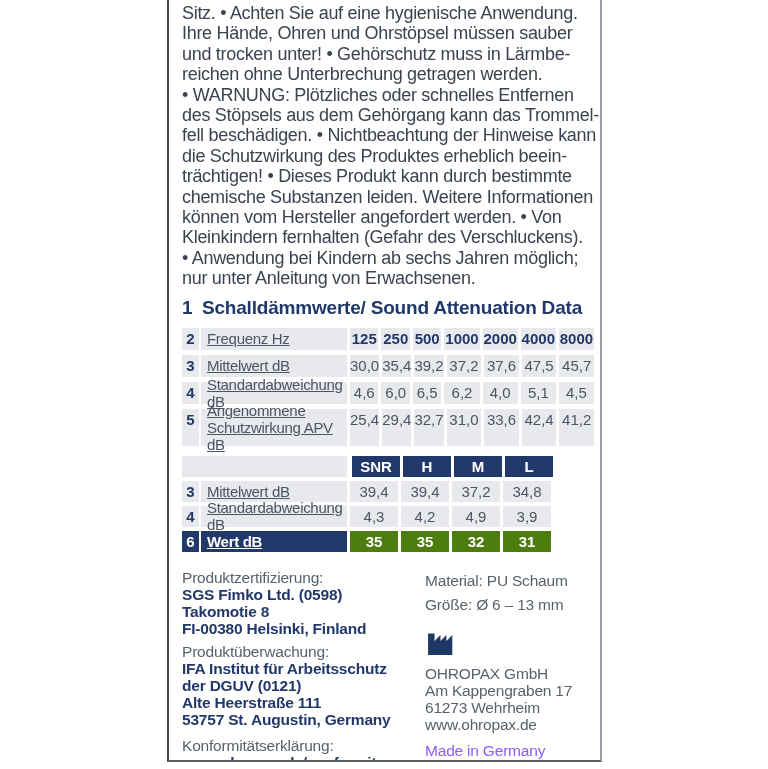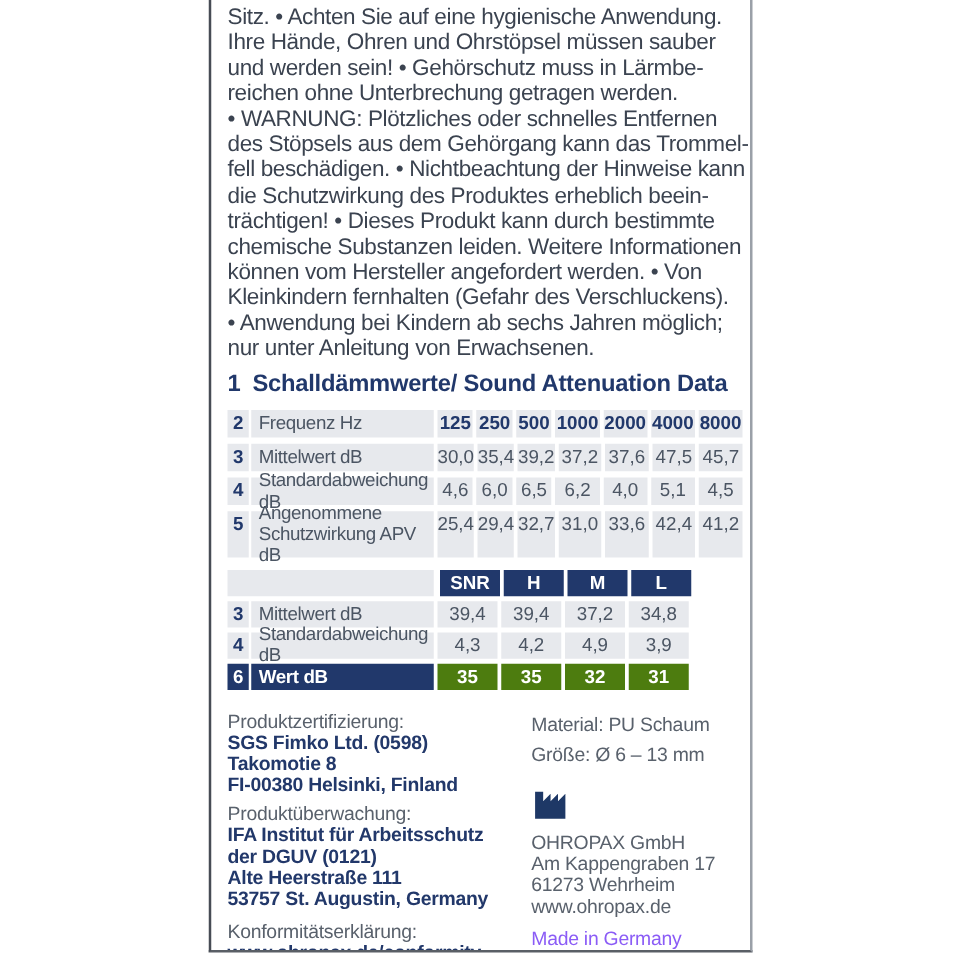--- a/index.html
+++ b/index.html
@@ -17,21 +17,21 @@
   .intro .bld { font-weight:normal; }
   
   .section-title { margin-top:8px; display:flex; color:#21386b; font-weight:bold; font-size:19px; letter-spacing:-0.2px; }
   .section-title .snum { width:20px; }
   
   .tbl { margin-top:9px; }
   .trow { display:flex; gap:2px; margin-bottom:5px; height:22px; }
   .numcell { width:17px; background:#e7e9ed; color:#21386b; font-weight:bold;
     font-size:15px; display:flex; align-items:center; justify-content:center; }
   .labelcell { width:146px; background:#e7e9ed; color:#4b5563; font-size:15px;
-    letter-spacing:-0.3px; display:flex; flex-direction:column; justify-content:center; padding-left:6px; }
+    letter-spacing:-0.3px; display:flex; flex-direction:column; justify-content:center; padding-left:6px;text-decoration:underline; }
   .cells { display:flex; gap:3px; flex:1; margin-left:1px; }
   .cell { background:#e7e9ed; color:#4b5563; font-size:15px;
     display:flex; align-items:center; justify-content:center; }
   .att .cell { flex:37 0 0;text-align:center; }
   .att .cell:nth-child(-n+3) { flex:30 0 0; }
   .row-freq .cell { font-weight:bold; color:#21386b; }
   .row-tall { height:37px; }
   .row-tall .labelcell { justify-content:center; padding-top:1px; line-height:17px; }
   .row-tall .cell { align-items:flex-start; padding-top:2px; }
   .t2 { margin-top:10px; }
@@ -59,21 +59,21 @@
 </style>
 </head>
 <body>
 
 <div class="panel">
   <div class="inner">
 
     <div class="intro">
       <div class="line"><span class="bld"></span><span>Sitz. • Achten Sie auf eine hygienische Anwendung.</span></div>
       <div class="line"><span class="bld"></span><span>Ihre Hände, Ohren und Ohrstöpsel müssen sauber</span></div>
-      <div class="line"><span class="bld"></span><span>und werden sein! • Gehörschutz muss in Lärmbe-</span></div>
+      <div class="line"><span class="bld"></span><span>und trocken unter! • Gehörschutz muss in Lärmbe-</span></div>
       <div class="line"><span class="bld"></span><span>reichen ohne Unterbrechung getragen werden.</span></div>
       <div class="line"><span class="bld">• WARNUNG:</span><span> Plötzliches oder schnelles Entfernen</span></div>
       <div class="line"><span class="bld"></span><span>des Stöpsels aus dem Gehörgang kann das Trommel-</span></div>
       <div class="line"><span class="bld"></span><span>fell beschädigen. • Nichtbeachtung der Hinweise kann</span></div>
       <div class="line"><span class="bld"></span><span>die Schutzwirkung des Produktes erheblich beein-</span></div>
       <div class="line"><span class="bld"></span><span>trächtigen! • Dieses Produkt kann durch bestimmte</span></div>
       <div class="line"><span class="bld"></span><span>chemische Substanzen leiden. Weitere Informationen</span></div>
       <div class="line"><span class="bld"></span><span>können vom Hersteller angefordert werden. • Von</span></div>
       <div class="line"><span class="bld"></span><span>Kleinkindern fernhalten (Gefahr des Verschluckens).</span></div>
       <div class="line"><span class="bld"></span><span>• Anwendung bei Kindern ab sechs Jahren möglich;</span></div>

